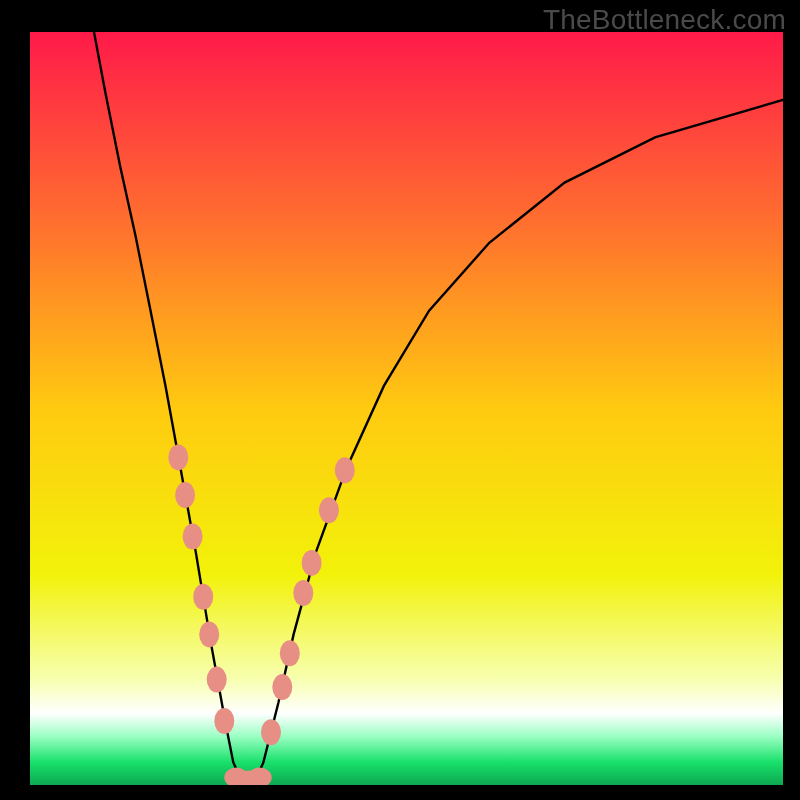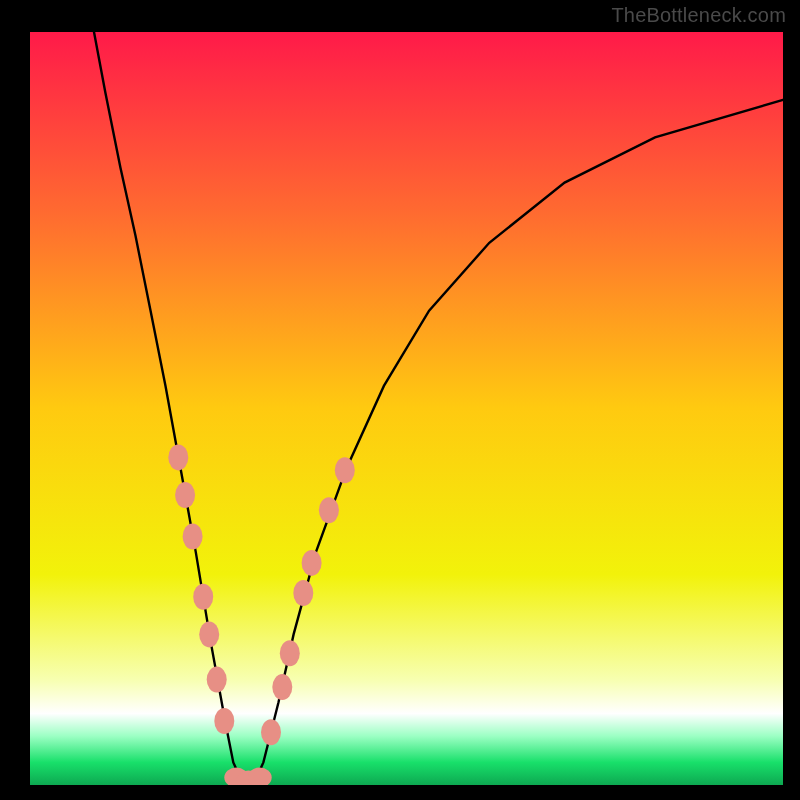--- a/index.html
+++ b/index.html
@@ -15,21 +15,21 @@
     position: relative;
     width: 800px;
     height: 800px;
     background: #000;
   }
   .watermark {
     position: absolute;
     top: 4px;
     right: 14px;
     color: #4a4a4a;
-    font-size: 20px;
+    font-size: 28px;
     font-weight: 400;
     letter-spacing: 0.2px;
     z-index: 10;
     margin-left: 32px;
   }
   svg {
     display: block;
   }
 </style>
 </head>

